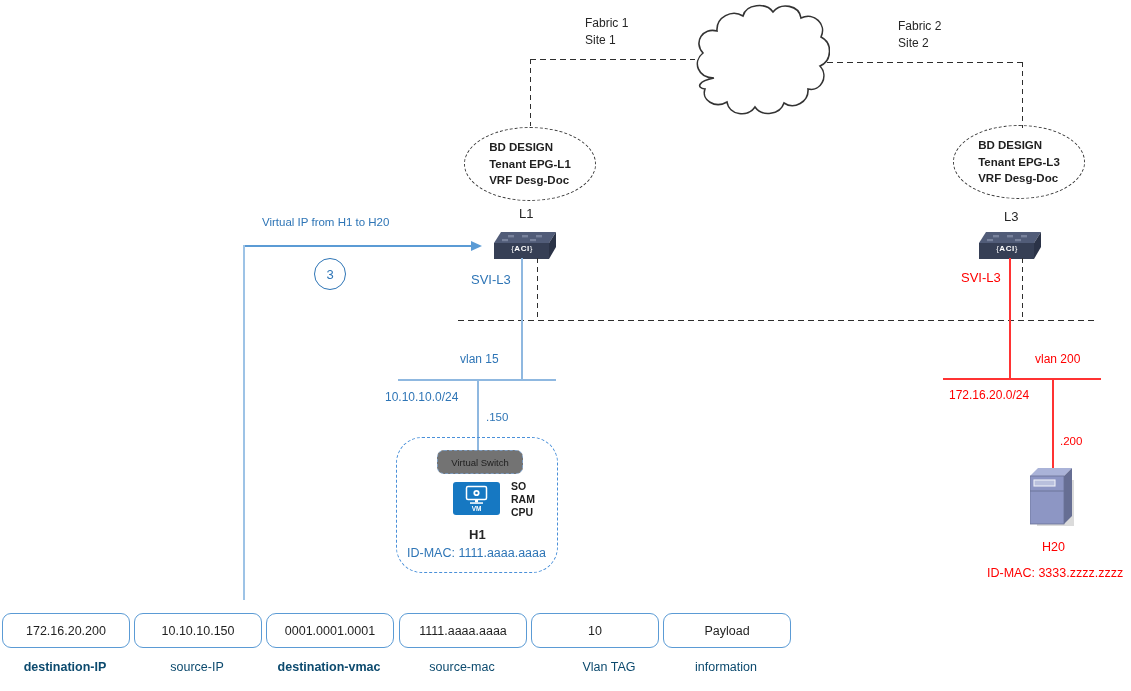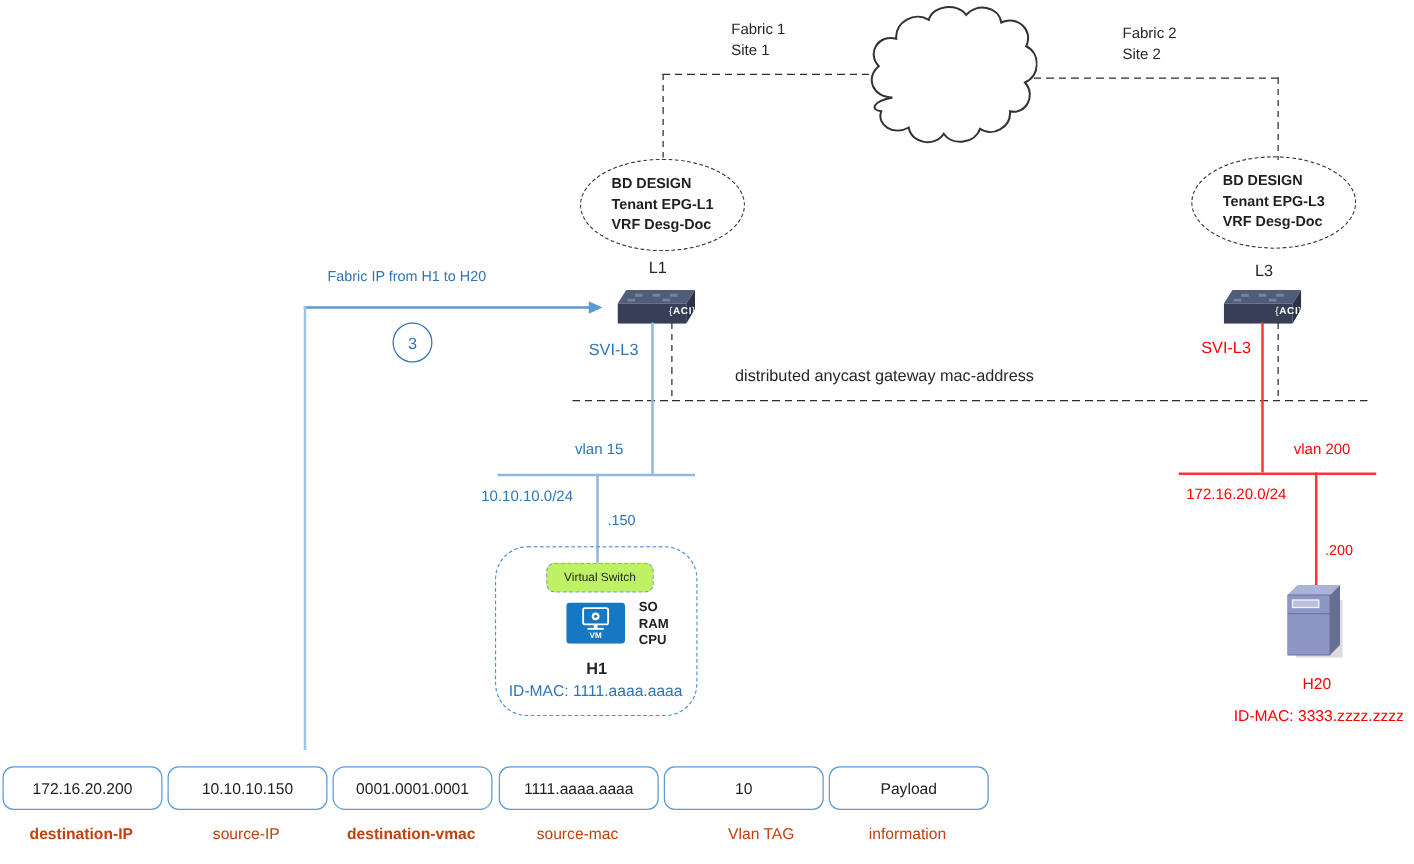--- a/index.html
+++ b/index.html
@@ -22,33 +22,33 @@
   .dellipse{position:absolute;border:1.3px dashed #3c3c3c;border-radius:50%;
             display:flex;align-items:center;justify-content:center;}
   .dellipse .etxt{font-size:11.5px;line-height:16.5px;text-align:left;color:#1f1f1f;font-weight:bold;}
   
   .arrowhead{position:absolute;width:0;height:0;border-top:5.5px solid transparent;
              border-bottom:5.5px solid transparent;border-left:11px solid #5b9bd5;}
   .step-circle{position:absolute;width:30px;height:30px;border:1.2px solid #2e75b6;border-radius:50%;
                display:flex;align-items:center;justify-content:center;font-size:13px;color:#2e75b6;background:#fff;}
   
   .host-group{position:absolute;border:1.6px dashed #4a90d9;border-radius:26px;}
-  .vswitch-box{position:absolute;border:1.2px dashed #7d9cc0;border-radius:7px;background:#bef264;
+  .vswitch-box{position:absolute;border:1.2px dashed #7d9cc0;border-radius:7px;background:#737373;
                display:flex;align-items:center;justify-content:center;font-size:9.5px;color:#1f1f1f;}
   
   .aci-logo{position:absolute;left:0;top:12px;width:56px;text-align:center;color:#fff;
-            font-size:8px;font-weight:bold;letter-spacing:.5px;margin-left:24px;}
+            font-size:8px;font-weight:bold;letter-spacing:.5px;}
   .aci-logo::before{content:"{";font-weight:normal;}
   .aci-logo::after{content:"}";font-weight:normal;}
   .vm-label{position:absolute;left:0;top:23px;width:47px;text-align:center;color:#fff;
             font-size:6.5px;font-weight:bold;}
   
   .pbox{position:absolute;width:126px;height:33px;border:1.6px solid #5b9bd5;border-radius:9px;background:#fff;
         display:flex;align-items:center;justify-content:center;font-size:12.5px;color:#1f1f1f;}
-  .plabel{position:absolute;width:126px;text-align:center;font-size:12.5px;color:#c2410c;}
+  .plabel{position:absolute;width:126px;text-align:center;font-size:12.5px;color:#0c4a6e;}
   .bold{font-weight:bold;}
   .specs{font-size:10.5px;font-weight:600;line-height:13px;color:#1f1f1f;}
 </style>
 </head>
 <body>
 
 <div id="canvas">
 
   <div class="abs t12" style="left:585px;top:15px;line-height:17px;">
     <div>Fabric 1</div>
@@ -113,31 +113,30 @@
       <rect x="42" y="3" width="6" height="2.4" fill="#78829c"></rect>
       <rect x="8" y="7" width="6" height="2.2" fill="#78829c"></rect>
       <rect x="36" y="7" width="6" height="2.2" fill="#78829c"></rect>
     </svg>
     <span class="aci-logo">ACI</span>
   </div>
 
   <div class="abs t13 blue" style="left:471px;top:272px;">SVI-L3</div>
   <div class="abs t13 red" style="left:961px;top:270px;">SVI-L3</div>
 
-  <div class="abs blue" style="left:262px;top:216px;font-size:11.5px;">Fabric IP from H1 to H20</div>
+  <div class="abs blue" style="left:262px;top:216px;font-size:11.5px;">Virtual IP from H1 to H20</div>
   <div class="hline" style="left:243px;top:245px;width:230px;background:#5b9bd5;"></div>
   <div class="arrowhead" style="left:471px;top:241px;"></div>
   <div class="vline" style="left:243px;top:245px;height:355px;background:#9dc3e6;width:1.6px;"></div>
   <div class="step-circle" style="left:314px;top:258px;">
     <span>3</span>
   </div>
 
   <div class="dash-v" style="left:537px;top:258px;height:62px;"></div>
   <div class="dash-v" style="left:1022px;top:258px;height:62px;"></div>
-  <div class="abs t13" style="left:588px;top:293px;">distributed anycast gateway mac-address</div>
   <div class="dash-h" style="left:458px;top:320px;width:636px;"></div>
 
   <div class="vline blu" style="left:521px;top:258px;height:121px;width:1.7px;"></div>
   <div class="abs t12 blue" style="left:460px;top:352px;">vlan 15</div>
   <div class="hline blu" style="left:398px;top:379px;width:158px;height:1.7px;"></div>
   <div class="abs t12 blue" style="left:385px;top:390px;">10.10.10.0/24</div>
   <div class="vline blu" style="left:477px;top:379px;height:73px;width:1.7px;"></div>
   <div class="abs blue" style="left:486px;top:411px;font-size:11.5px;">.150</div>
 
   <div class="host-group" style="left:396px;top:437px;width:160px;height:134px;"></div>

